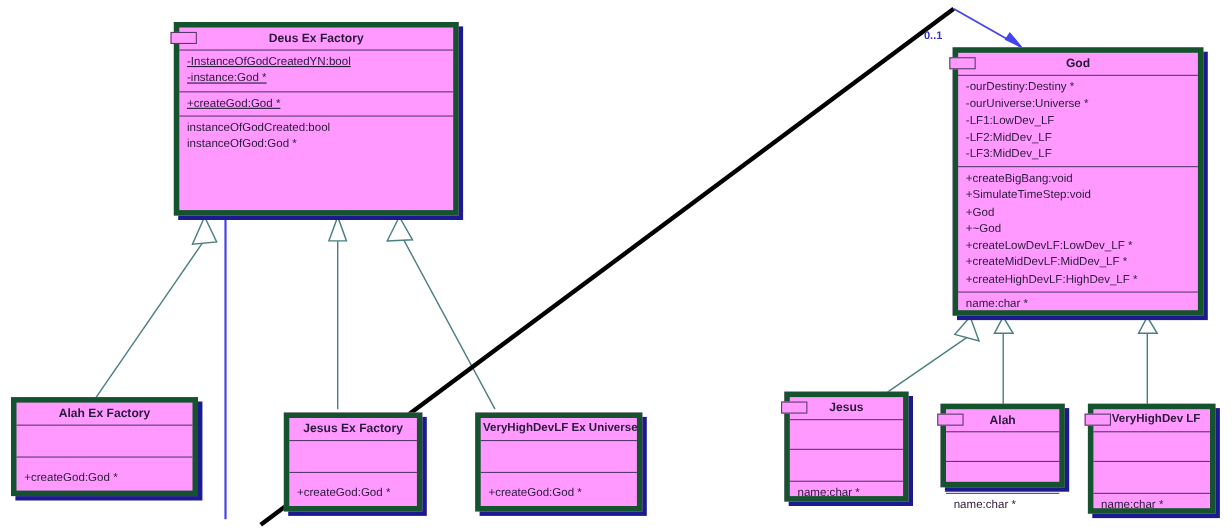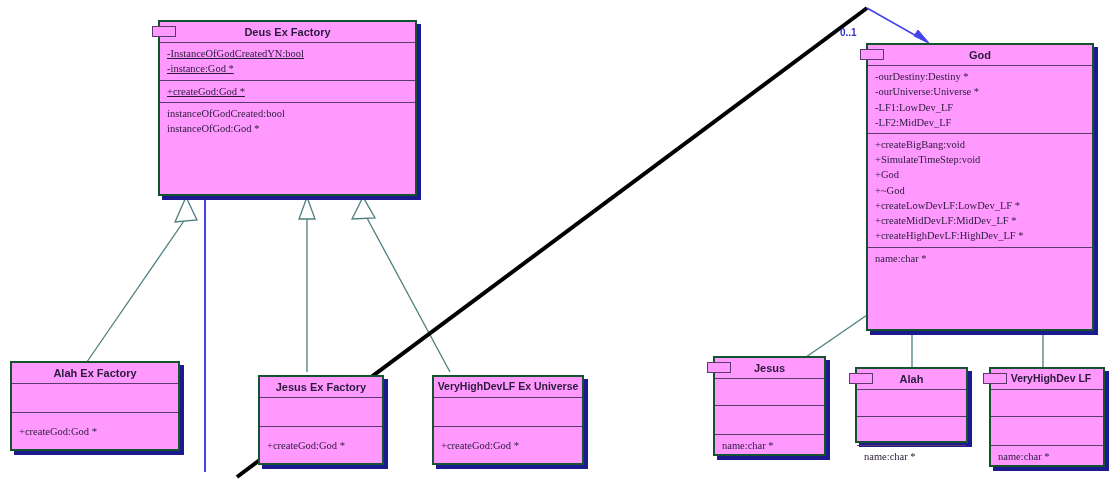--- a/index.html
+++ b/index.html
@@ -19,21 +19,21 @@
     position: absolute;
     left: 0;
     top: 0;
     width: 1120px;
     height: 480px;
     pointer-events: none;
   }
   .uml-class {
     position: absolute;
     background: #FF99FF;
-    border: 2px solid #14532d;
+    border: 5px solid #14532d;
     box-shadow: 4px 4px 0 0 #1B1B8F;
     box-sizing: border-box;
     z-index: 5;
   }
   .tab-tag {
     position: absolute;
     left: -8px;
     top: 4px;
     width: 24px;
     height: 11px;
@@ -59,21 +59,20 @@
   }
   .cls-section {
     padding: 3px 0 3px 0;
   }
   .cls-row {
     font-size: 10.5px;
     color: #2A1A3A;
     line-height: 1.45;
     padding: 0 4px 0 7px;
     white-space: nowrap;
-    font-family: Liberation Serif, serif;
   }
   .cls-row.static {
     text-decoration: underline;
   }
   .mult-label {
     position: absolute;
     font-size: 10px;
     font-weight: bold;
     color: #3333CC;
     z-index: 7;
@@ -141,29 +140,30 @@
     <div class="cls-section">
       <div class="cls-row static">+createGod:God *</div>
     </div>
     <div class="cls-sep"></div>
     <div class="cls-section">
       <div class="cls-row">instanceOfGodCreated:bool</div>
       <div class="cls-row">instanceOfGod:God *</div>
     </div>
   </div>
 
-  <div class="uml-class" style="left:866px; top:43px; width:228px; height:288px;">
+  <div class="uml-class" style="left:866px; top:43px; width:228px; height:244px;">
     <div class="tab-tag"></div>
     <div class="cls-title">God</div>
     <div class="cls-sep"></div>
     <div class="cls-section">
       <div class="cls-row">-ourDestiny:Destiny *</div>
       <div class="cls-row">-ourUniverse:Universe *</div>
       <div class="cls-row">-LF1:LowDev_LF</div>
       <div class="cls-row">-LF2:MidDev_LF</div>
+      <div class="cls-row">-LF3:MidDev_LF</div>
     </div>
     <div class="cls-sep"></div>
     <div class="cls-section">
       <div class="cls-row">+createBigBang:void</div>
       <div class="cls-row">+SimulateTimeStep:void</div>
       <div class="cls-row">+God</div>
       <div class="cls-row">+~God</div>
       <div class="cls-row">+createLowDevLF:LowDev_LF *</div>
       <div class="cls-row">+createMidDevLF:MidDev_LF *</div>
       <div class="cls-row">+createHighDevLF:HighDev_LF *</div>

